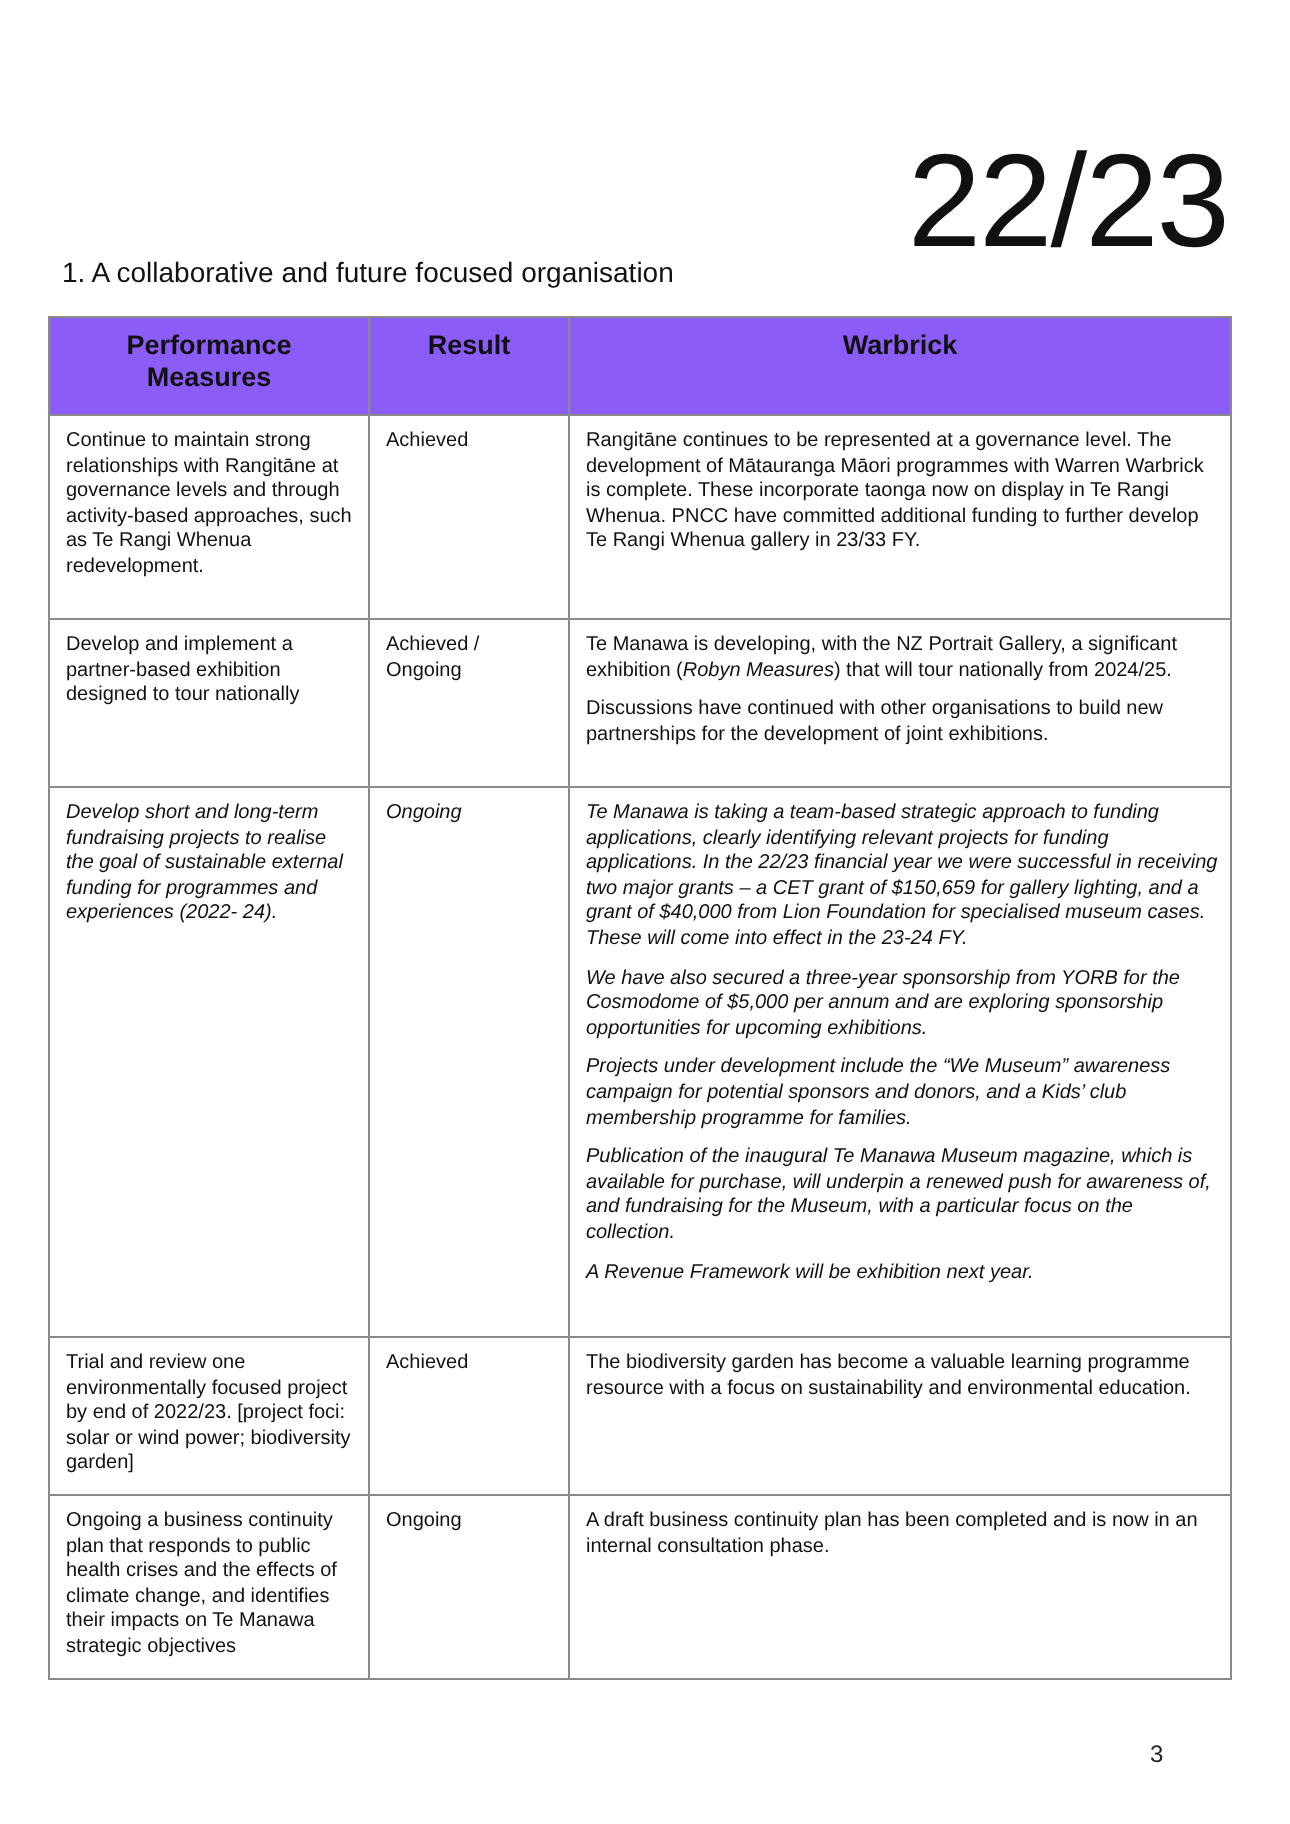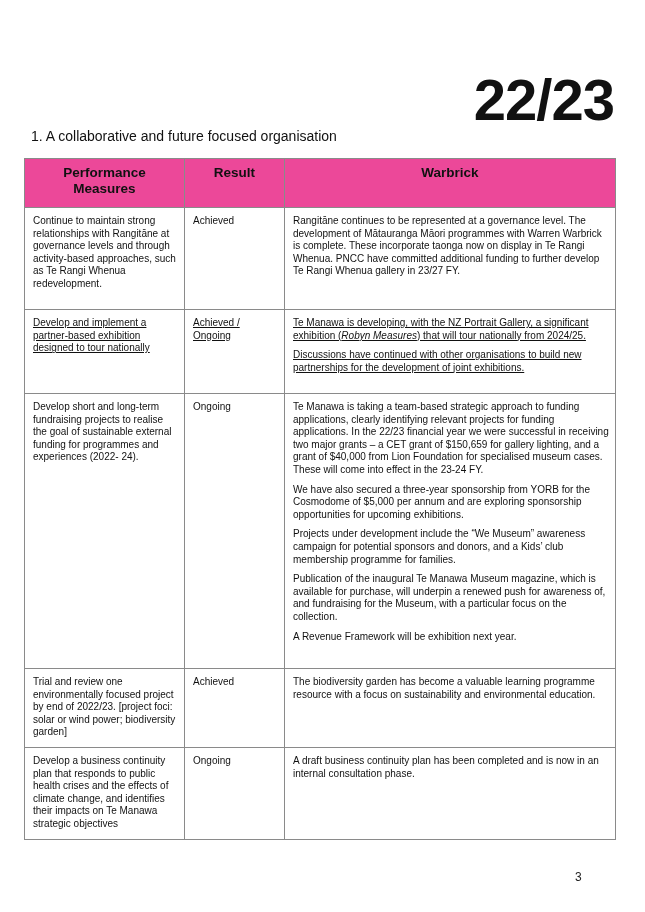--- a/index.html
+++ b/index.html
@@ -2,50 +2,50 @@
 <html><head>
   <meta charset="utf-8">
   <style>
     html, body { margin: 0; padding: 0; background: #ffffff; }
     body {
       width: 645px; height: 912px; position: relative; overflow: hidden;
       font-family: "Liberation Sans", sans-serif; color: #111;
     }
     .year {
       position: absolute; right: 31px; top: 70px;
-      font-size: 58px; line-height: 60px; font-weight: bold; letter-spacing: -1px;
+      font-size: 66px; line-height: 60px; font-weight: normal; letter-spacing: -1px;
       color: #111;
     }
     .section-title {
       position: absolute; left: 31px; top: 128px;
       font-size: 14px; font-weight: normal; color: #111;
     }
     table.perf {
       position: absolute; left: 24px; top: 158px;
       width: 591px; border-collapse: collapse; table-layout: fixed;
     }
     table.perf th, table.perf td {
       border: 1px solid #8a8a8a; vertical-align: top;
     }
     table.perf th {
-      background: #ec4899; font-size: 13.5px; font-weight: bold;
+      background: #8b5cf6; font-size: 13.5px; font-weight: bold;
       text-align: center; height: 42px; padding: 6px 8px 0 8px;
       line-height: 16px;
     }
     table.perf td {
       font-size: 10px; line-height: 12.6px; padding: 7px 6px 8px 8px;
     }
     col.c1 { width: 160px; }
     col.c2 { width: 100px; }
     col.c3 { width: 331px; }
     td.c3 p { margin: 0 0 7px 0; }
     td.c3 p:last-child { margin-bottom: 0; }
     tr.r1 td { height: 86px; }
-    tr.r2 td { height: 68px; text-decoration: underline; }
-    tr.r3 td { height: 259px; }
+    tr.r2 td { height: 68px; }
+    tr.r3 td { height: 259px; font-style: italic; }
     tr.r4 td { height: 60px; }
     tr.r5 td { height: 73px; }
     .page-num {
       position: absolute; left: 575px; top: 870px;
       font-size: 12px; color: #222;
     }
   </style>
 </head>
 <body>
 
@@ -63,21 +63,21 @@
       <th>Performance Measures</th>
       <th>Result</th>
       <th>Warbrick</th>
     </tr>
   </thead>
   <tbody>
     <tr class="r1">
       <td>Continue to maintain strong relationships with Rangitāne at governance levels and through activity-based approaches, such as Te Rangi Whenua redevelopment.</td>
       <td>Achieved</td>
       <td class="c3">
-        <p>Rangitāne continues to be represented at a governance level. The development of Mātauranga Māori programmes with Warren Warbrick is complete. These incorporate taonga now on display in Te Rangi Whenua. PNCC have committed additional funding to further develop Te Rangi Whenua gallery in 23/27 FY.</p>
+        <p>Rangitāne continues to be represented at a governance level. The development of Mātauranga Māori programmes with Warren Warbrick is complete. These incorporate taonga now on display in Te Rangi Whenua. PNCC have committed additional funding to further develop Te Rangi Whenua gallery in 23/33 FY.</p>
       </td>
     </tr>
     <tr class="r2">
       <td>Develop and implement a partner-based exhibition designed to tour nationally</td>
       <td>Achieved / Ongoing</td>
       <td class="c3">
         <p><span>Te Manawa is developing, with the NZ Portrait Gallery, a significant exhibition (</span><em>Robyn Measures</em><span>) that will tour nationally from 2024/25.</span></p>
         <p>Discussions have continued with other organisations to build new partnerships for the development of joint exhibitions.</p>
       </td>
     </tr>
@@ -93,21 +93,21 @@
       </td>
     </tr>
     <tr class="r4">
       <td>Trial and review one environmentally focused project by end of 2022/23. [project foci: solar or wind power; biodiversity garden]</td>
       <td>Achieved</td>
       <td class="c3">
         <p>The biodiversity garden has become a valuable learning programme resource with a focus on sustainability and environmental education.</p>
       </td>
     </tr>
     <tr class="r5">
-      <td>Develop a business continuity plan that responds to public health crises and the effects of climate change, and identifies their impacts on Te Manawa strategic objectives</td>
+      <td>Ongoing a business continuity plan that responds to public health crises and the effects of climate change, and identifies their impacts on Te Manawa strategic objectives</td>
       <td>Ongoing</td>
       <td class="c3">
         <p>A draft business continuity plan has been completed and is now in an internal consultation phase.</p>
       </td>
     </tr>
   </tbody>
 </table>
 
 <div class="page-num">3</div>
 

